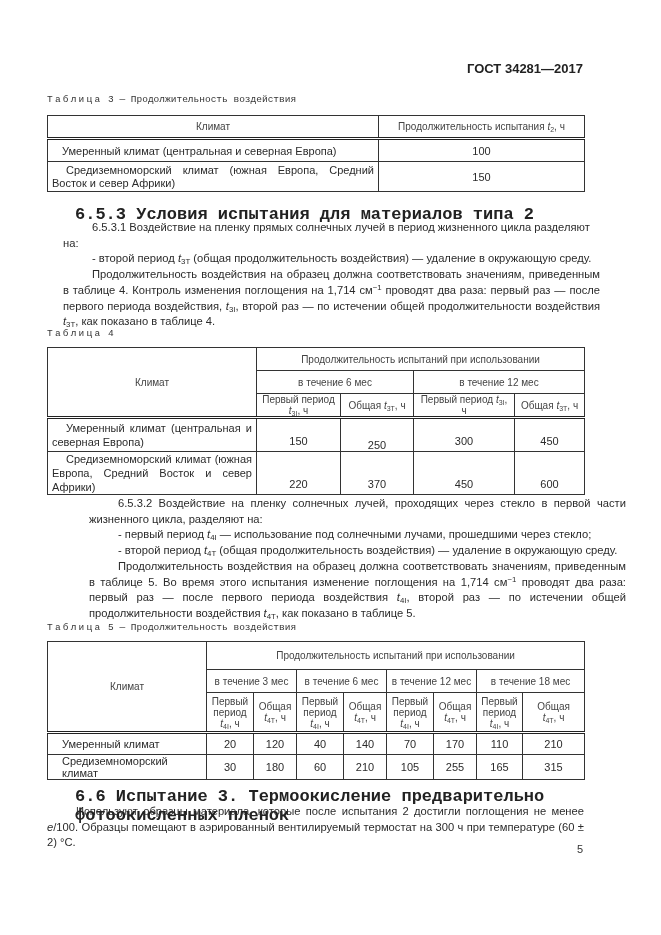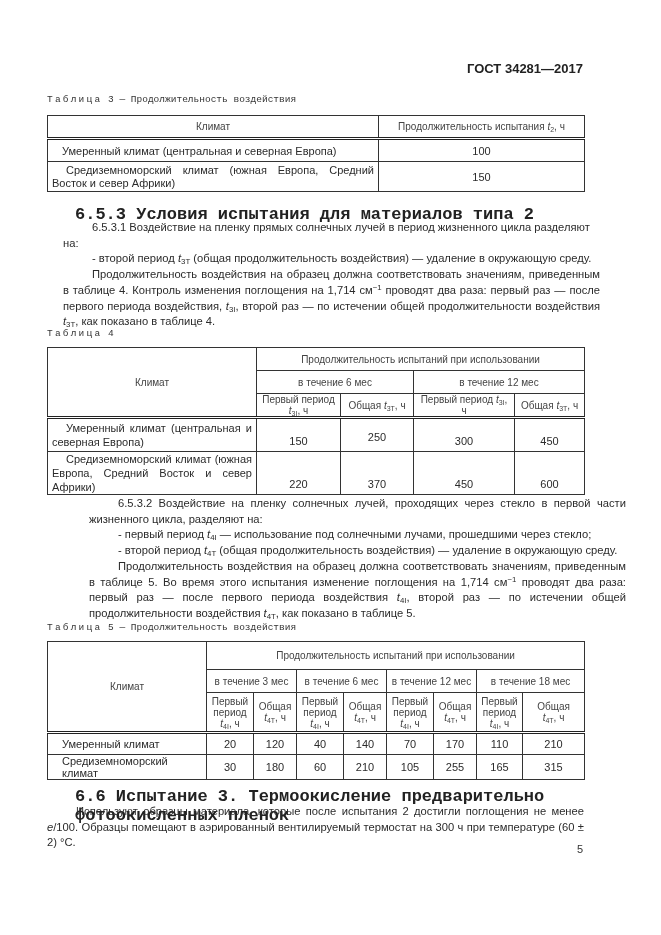--- a/index.html
+++ b/index.html
@@ -87,21 +87,21 @@
   </tr>
   <tr class="lasthead" style="height:24px">
     <th><span>Первый период </span><span class="i">t</span><sub>3I</sub><span>, ч</span></th>
     <th><span>Общая </span><span class="i">t</span><sub>3T</sub><span>, ч</span></th>
     <th><span>Первый период </span><span class="i">t</span><sub>3I</sub><span>, ч</span></th>
     <th><span>Общая </span><span class="i">t</span><sub>3T</sub><span>, ч</span></th>
   </tr>
   <tr style="height:34px">
     <td class="just" style="text-indent:14px;line-height:14px">Умеренный климат (центральная и северная Европа)</td>
     <td class="num" style="vertical-align:bottom;padding-bottom:4px">150</td>
-    <td class="num" style="vertical-align:bottom;padding-bottom:8px">250</td>
+    <td class="num" style="vertical-align:bottom;padding-bottom:0">250</td>
     <td class="num" style="vertical-align:bottom;padding-bottom:4px">300</td>
     <td class="num" style="vertical-align:bottom;padding-bottom:4px">450</td>
   </tr>
   <tr style="height:34px">
     <td class="just" style="text-indent:14px;line-height:14px">Средиземноморский климат (южная Европа, Средний Восток и север Африки)</td>
     <td class="num" style="vertical-align:bottom;padding-bottom:4px">220</td>
     <td class="num" style="vertical-align:bottom;padding-bottom:4px">370</td>
     <td class="num" style="vertical-align:bottom;padding-bottom:4px">450</td>
     <td class="num" style="vertical-align:bottom;padding-bottom:4px">600</td>
   </tr>

